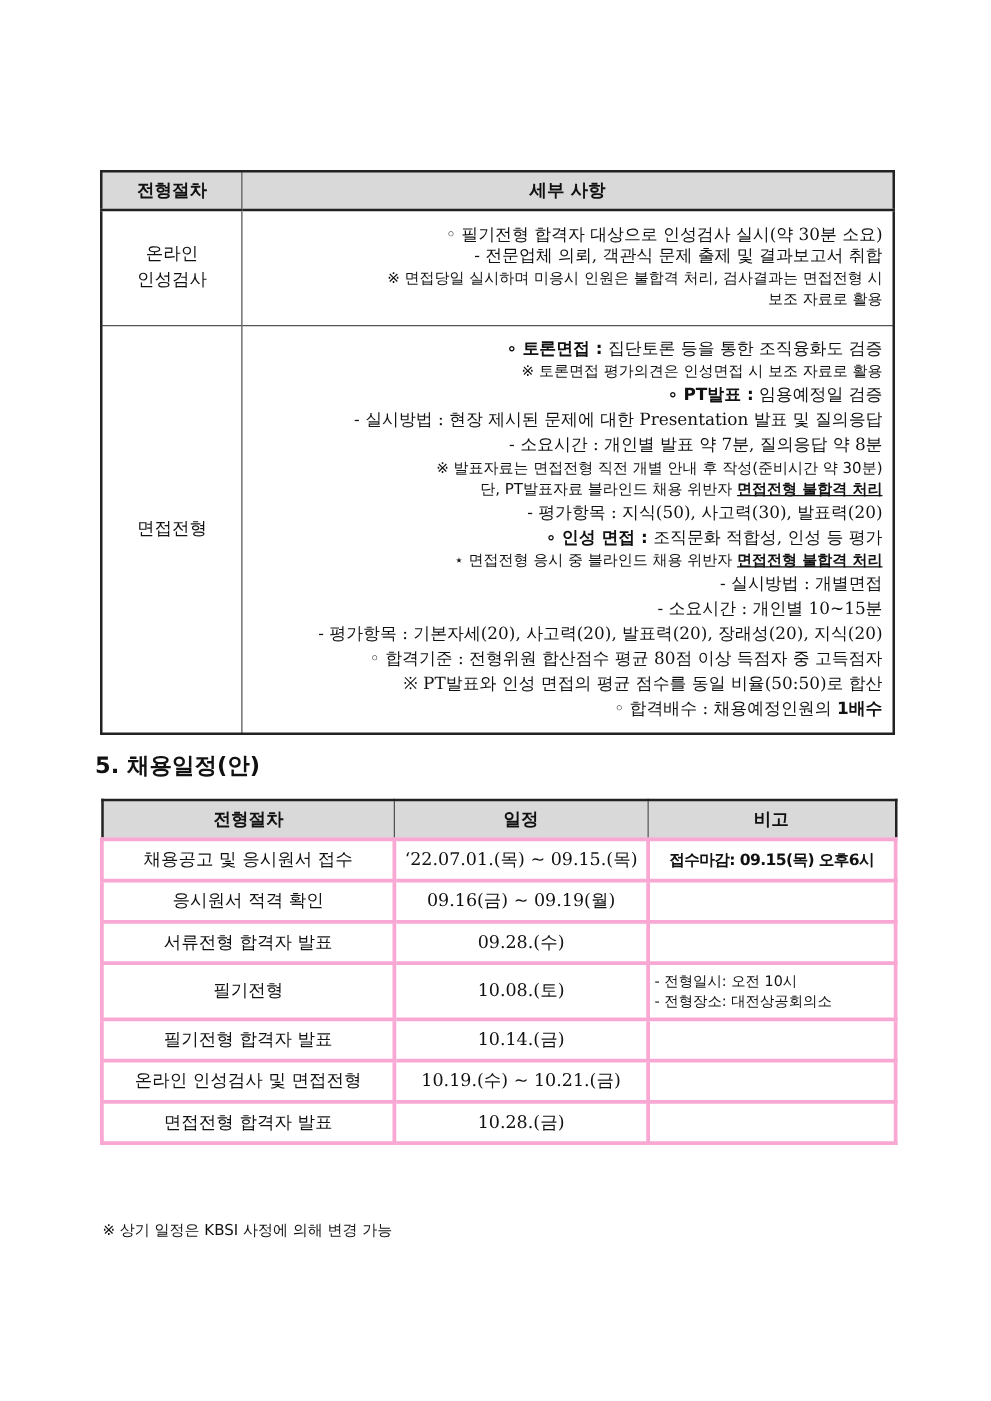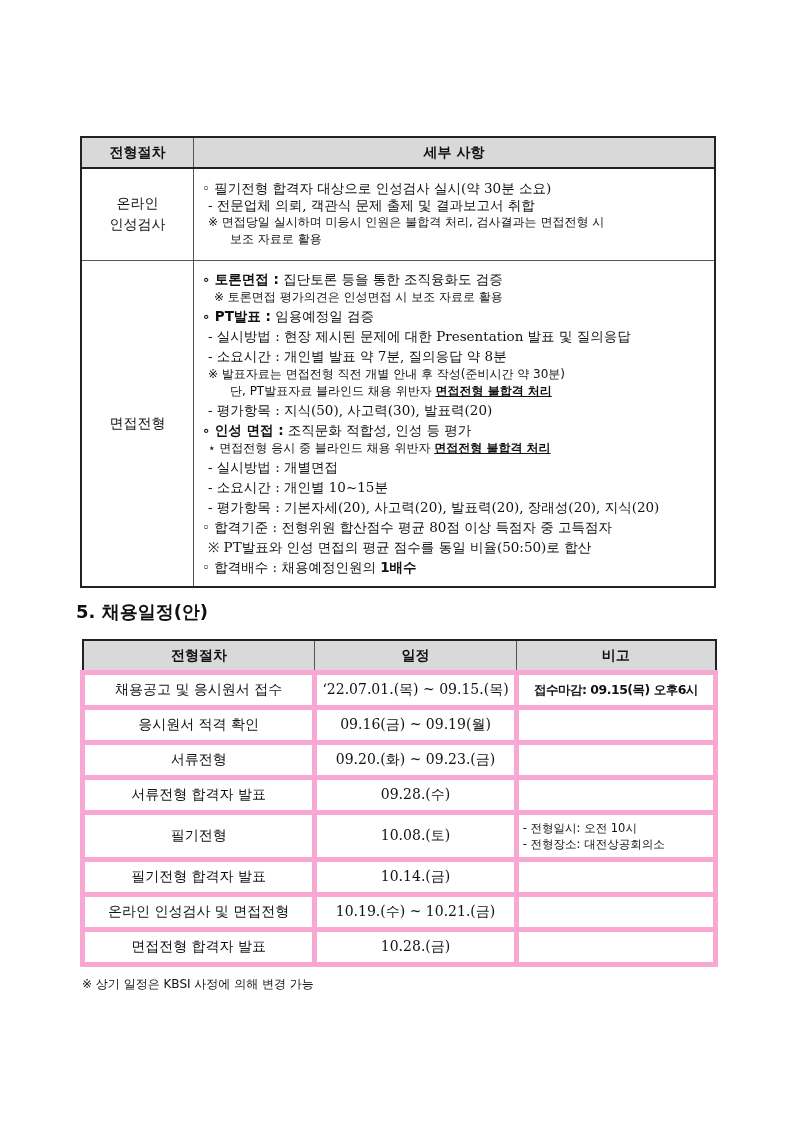--- a/index.html
+++ b/index.html
@@ -2,35 +2,35 @@
 <html><head>
 <meta charset="utf-8">
 <style>
   html, body { margin: 0; padding: 0; background: #ffffff; }
   body { width: 793px; height: 1121px; position: relative; font-family: "DejaVu Serif", "Liberation Serif", serif; color: #111; overflow: hidden; }
 
   .t1 { position: absolute; left: 80px; top: 136px; width: 636px; border-collapse: collapse; border: 2px solid #222; }
   .t1 td, .t1 th { border: 1px solid #555; vertical-align: middle; }
   .t1 th { background: #d9d9d9; height: 27px; font-family: "DejaVu Sans", sans-serif; font-weight: bold; font-size: 14px; text-align: center; border-bottom: 2px solid #222; }
   .t1 .c1 { width: 109px; text-align: center; font-size: 14px; line-height: 21px; font-family: "DejaVu Sans", sans-serif; }
-  .t1 .c2 { padding: 6px 8px 6px 8px; font-size: 13.5px; line-height: 17px; }
+  .t1 .c2 { padding: 6px 8px 6px 8px; font-size: 13.5px; line-height: 17px; text-align: right; }
   .ln { white-space: nowrap; }
   .ind1 { padding-left: 6px; }
   .ind2 { padding-left: 12px; }
   .ind3 { padding-left: 28px; }
   .sm { font-size: 12px; font-family: "DejaVu Sans", sans-serif; }
   .b { font-weight: bold; font-family: "DejaVu Sans", sans-serif; }
   .bu { font-weight: bold; text-decoration: underline; font-family: "DejaVu Sans", sans-serif; }
   .ln.tall { line-height: 20px; }
 
   .sec-title { position: absolute; left: 76px; top: 600px; font-family: "DejaVu Sans", sans-serif; font-weight: bold; font-size: 18px; }
 
   .t2 { position: absolute; left: 80px; top: 639px; width: 638px; border-collapse: collapse; border: 2px solid #222; }
   .t2 th { background: #d9d9d9; height: 27px; font-family: "DejaVu Sans", sans-serif; font-weight: bold; font-size: 14px; text-align: center; border: 1px solid #555; border-bottom: 2px solid #222; }
-  .t2 td { border: 5px solid #f9a8d4; text-align: center; font-size: 14px; height: 30px; padding: 0; }
+  .t2 td { border: 3px solid #f9a8d4; text-align: center; font-size: 14px; height: 30px; padding: 0; }
   .t2 .col1 { width: 238px; }
   .t2 .col2 { width: 204px; margin-left: 20px; }
   .t2 .col3 { width: 192px; border-left: 1.5px solid #666; }
   .t2 .remark-bold { font-family: "DejaVu Sans", sans-serif; font-weight: bold; font-size: 12.5px; letter-spacing: -0.5px; }
   .t2 .remark-list { text-align: left; font-size: 11.5px; line-height: 16px; padding: 2px 4px; font-family: "DejaVu Sans", sans-serif; }
   .t2 tr.tall td { height: 38px; margin-top: 43px; }
 
   .footnote { position: absolute; left: 82px; top: 976px; font-family: "DejaVu Sans", sans-serif; font-size: 12px; }
 </style>
 </head>
@@ -108,25 +108,20 @@
     <td>채용공고 및 응시원서 접수</td>
     <td>‘22.07.01.(목) ~ 09.15.(목)</td>
     <td class="col3 remark-bold">접수마감: 09.15(목) 오후6시</td>
   </tr>
   <tr>
     <td>응시원서 적격 확인</td>
     <td>09.16(금) ~ 09.19(월)</td>
     <td class="col3"></td>
   </tr>
   <tr>
-    <td>서류전형</td>
-    <td>09.20.(화) ~ 09.23.(금)</td>
-    <td class="col3"></td>
-  </tr>
-  <tr>
     <td>서류전형 합격자 발표</td>
     <td>09.28.(수)</td>
     <td class="col3"></td>
   </tr>
   <tr class="tall">
     <td>필기전형</td>
     <td>10.08.(토)</td>
     <td class="col3 remark-list">
       <div>- 전형일시: 오전 10시</div>
       <div>- 전형장소: 대전상공회의소</div>

